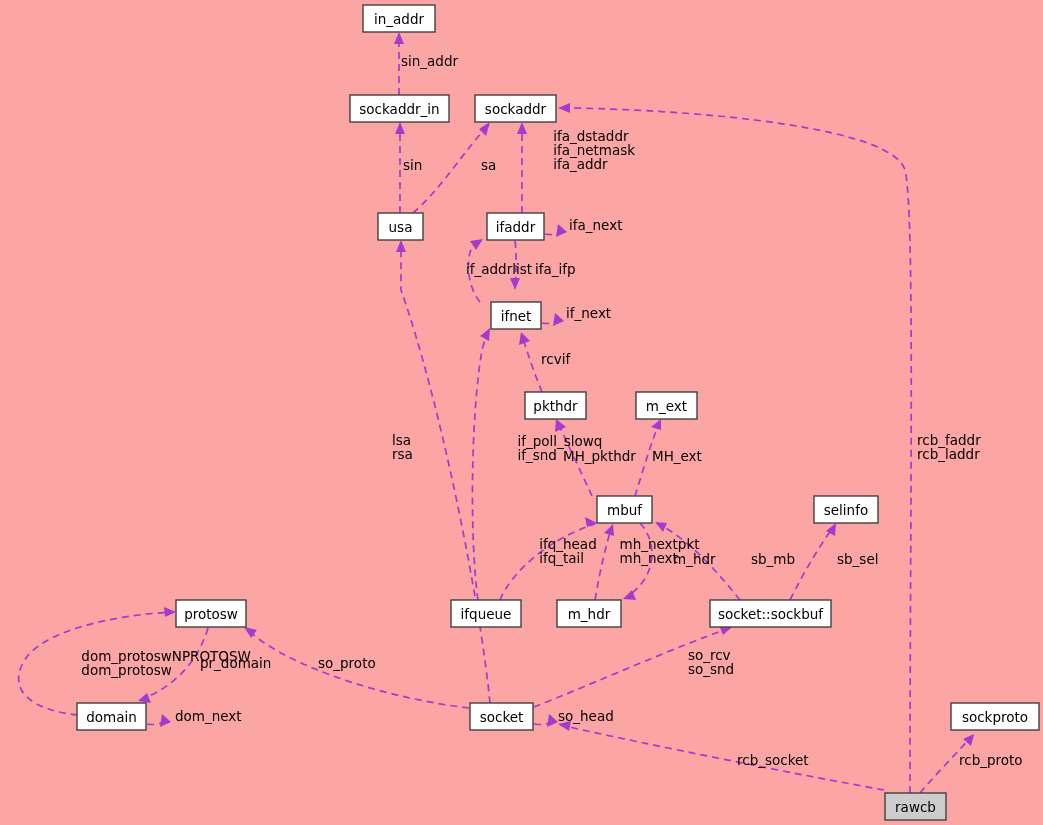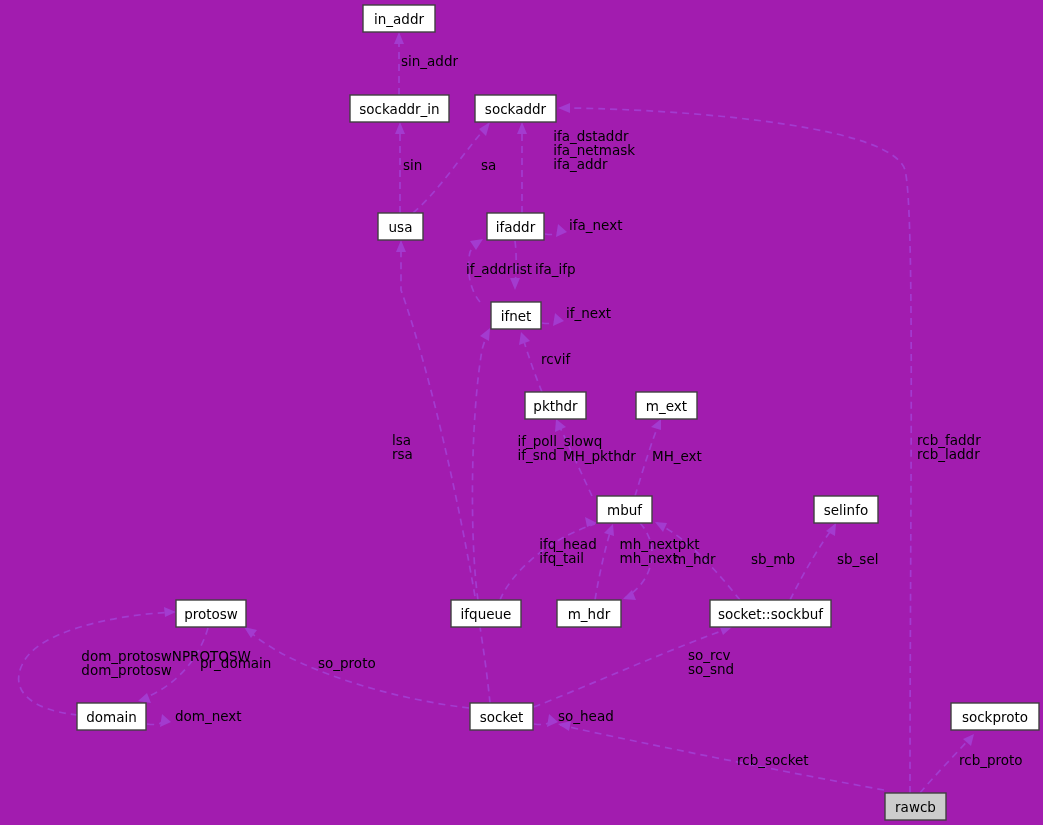--- a/index.html
+++ b/index.html
@@ -4,21 +4,21 @@
 <style>
   html, body {
     margin: 0;
     padding: 0;
     background: #ffffff;
   }
   #diagram-root {
     position: relative;
     width: 1043px;
     height: 825px;
-    background: #a21caf;
+    background: #fca5a5;
     font-family: "DejaVu Sans", sans-serif;
     overflow: hidden;
   }
   svg#graph {
     position: absolute;
     left: 0;
     top: 0;
     width: 1043px;
     height: 825px;
   }

